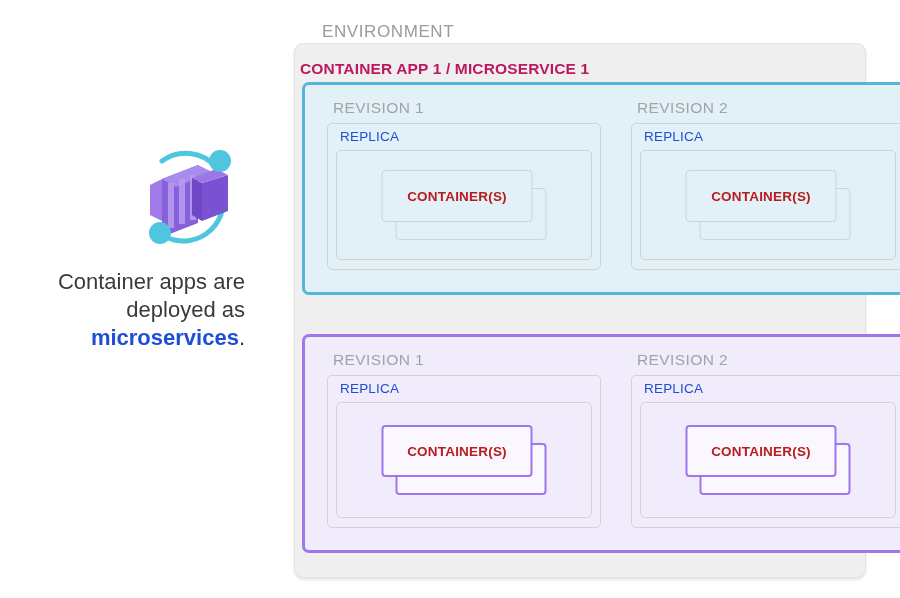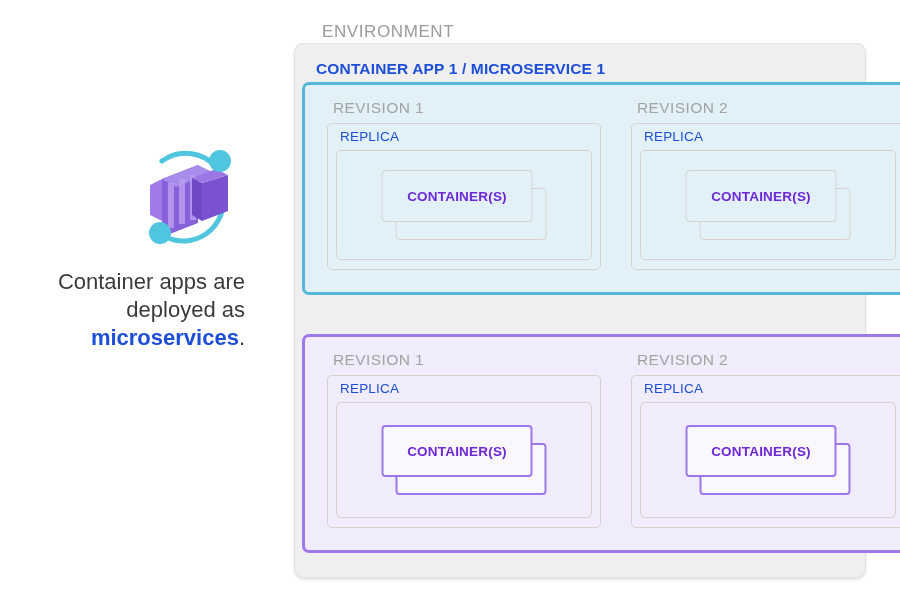--- a/index.html
+++ b/index.html
@@ -34,22 +34,22 @@
     width:572px;height:535px;
     box-sizing:border-box;
     background:#efefef;
     border:1px solid #e3e3e3;
     border-radius:9px;
     box-shadow:0 2px 3px rgba(0,0,0,.10);
   }
 
   
   .app-title{
-    position:absolute;left:316px;
-    font-size:15.5px;font-weight:700;color:#1d4ed8;
+    position:absolute;left:300px;
+    font-size:15.5px;font-weight:700;color:#be185d;
     letter-spacing:.15px;
     text-align:right;
   }
   .app-title.t1{top:60px;}
   .app-title.t2{top:313px;}
 
   .app-box{
     position:absolute;left:302px;
     width:628px;
     box-sizing:border-box;
@@ -122,21 +122,21 @@
   
   .blue .cbox{border:1.5px solid #d5d2cd;}
   .blue .cbox.front{background:#e2f1f8;}
   .blue .cbox.back{background:#e2f1f8;}
   
   .purple .cbox{border:2.4px solid #9e77ec;}
   .purple .cbox.front{background:#faf8fe;}
   .purple .cbox.back{background:#faf8fe;}
 
   .cbox-label{
-    font-size:13.5px;font-weight:700;color:#6d28d9;
+    font-size:13.5px;font-weight:700;color:#b91c1c;
     letter-spacing:.2px;white-space:nowrap;
   }
 </style>
 </head>
 <body>
 
 <div class="stage">
 
   <div class="left-panel">
 

